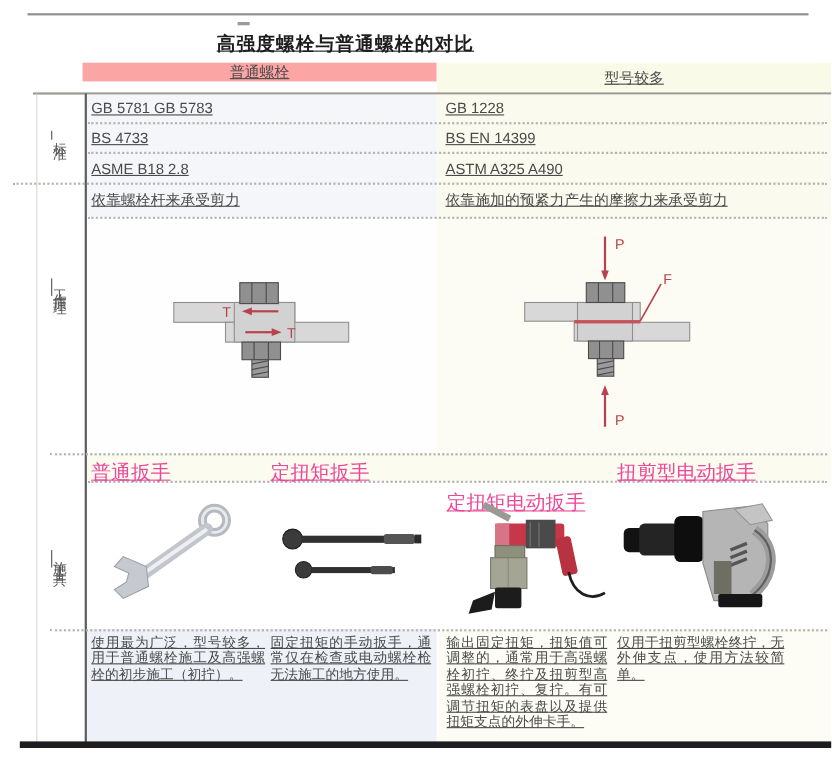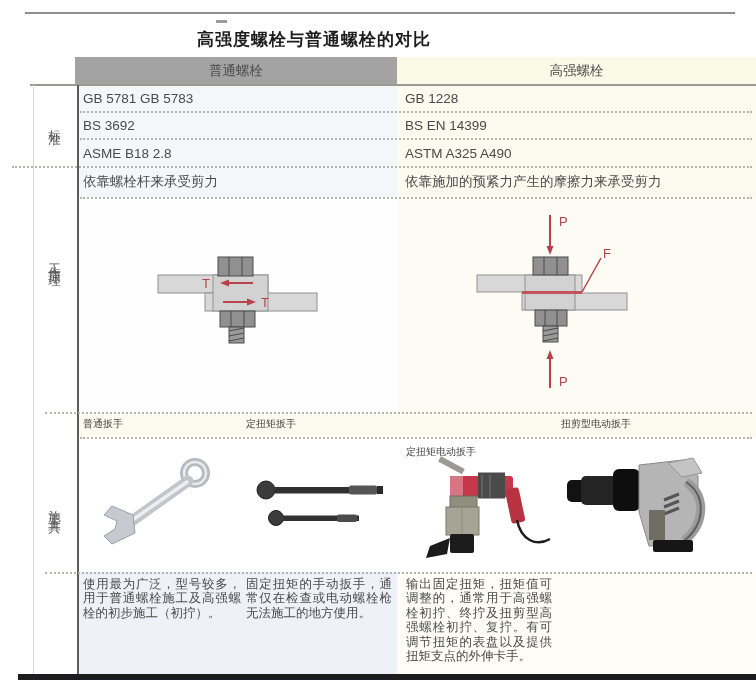--- a/index.html
+++ b/index.html
@@ -2,54 +2,54 @@
 <html><head>
 <meta charset="utf-8">
 <style>
   html,body{margin:0;padding:0;background:#fff;}
   .page{
     position:relative;width:756px;height:688px;overflow:hidden;
     background:#fff;
     font-family:"Liberation Sans","DejaVu Sans",sans-serif;
     color:#3c3c3c;
   }
-  .abs{position:absolute;}
+  .abs{position:absolute;text-decoration:underline;}
   .title{font-size:17px;font-weight:bold;color:#1d1d1d;letter-spacing:1px;white-space:nowrap;}
   .hdr{font-size:13.5px;color:#4a4a4a;display:flex;align-items:center;justify-content:center;}
   .cellTxt{font-size:13.5px;color:#4a4a4a;white-space:nowrap;}
   .vlabel{
     writing-mode:vertical-rl;text-orientation:upright;
     font-size:12.5px;color:#555;letter-spacing:4px;
     display:flex;align-items:center;justify-content:center;
   }
   .dotted{border-top:2px dotted #b5b5b0;height:0;}
-  .toolName{font-size:10px;color:#404040;white-space:nowrap;}
+  .toolName{font-size:18px;color:#ec4899;white-space:nowrap;}
   .desc{font-size:12.5px;line-height:1.15;color:#4a4a4a;text-align:justify;}
   .topline{background:#8f8f8f;height:2px;}
   .hdrline{background:#9a9a92;height:2px;}
   .vline-main{width:2px;background:#5c5c5c;}
   .vline-faint{width:1px;background:#d7d7d3;}
   .blackbar{background:#1d1d20;height:6px;}
   svg{display:block;}
 </style>
 </head>
 <body>
 
 <div class="page">
 
   <div class="abs topline" style="left:25px;top:12px;width:710px;"></div>
   <div class="abs" style="left:216px;top:20px;width:11px;height:3px;background:#9b9b9b;"></div>
 
   <div class="abs title" style="left:197px;top:28px;">高强度螺栓与普通螺栓的对比</div>
 
-  <div class="abs hdr" style="left:75px;top:57px;width:322px;height:27px;background:#a3a3a3;">
+  <div class="abs hdr" style="left:75px;top:57px;width:322px;height:17px;background:#fca5a5;">
     <span>普通螺栓</span>
   </div>
   <div class="abs hdr" style="left:397px;top:57px;width:359px;height:27px;background:#fafae8;">
-    <span>高强螺栓</span>
+    <span>型号较多</span>
   </div>
   <div class="abs hdrline" style="left:30px;top:84px;width:726px;"></div>
 
   <div class="abs" style="left:77px;top:86px;width:320px;height:111px;background:#f5f6fa;"></div>
   <div class="abs" style="left:397px;top:86px;width:359px;height:111px;background:#fbfaee;"></div>
   <div class="abs" style="left:77px;top:197px;width:320px;height:215px;background:#fefefe;"></div>
   <div class="abs" style="left:397px;top:197px;width:359px;height:215px;background:#fdfcf4;"></div>
   <div class="abs" style="left:77px;top:412px;width:679px;height:25px;background:#fbfbf0;"></div>
   <div class="abs" style="left:77px;top:572px;width:320px;height:104px;background:#eef1f8;"></div>
   <div class="abs" style="left:397px;top:572px;width:359px;height:104px;background:#fdfdf6;"></div>
@@ -63,21 +63,21 @@
   <div class="abs dotted" style="left:80px;top:197px;width:672px;"></div>
   <div class="abs dotted" style="left:45px;top:412px;width:707px;"></div>
   <div class="abs dotted" style="left:80px;top:437px;width:672px;"></div>
   <div class="abs dotted" style="left:45px;top:572px;width:707px;"></div>
 
   <div class="abs vlabel" style="left:45px;top:95px;width:18px;height:55px;">标准</div>
   <div class="abs vlabel" style="left:45px;top:218px;width:18px;height:85px;">工作原理</div>
   <div class="abs vlabel" style="left:45px;top:463px;width:18px;height:90px;">施工工具</div>
 
   <div class="abs cellTxt" style="left:83px;top:91px;">GB 5781 GB 5783</div>
-  <div class="abs cellTxt" style="left:83px;top:118px;">BS 3692</div>
+  <div class="abs cellTxt" style="left:83px;top:118px;">BS 4733</div>
   <div class="abs cellTxt" style="left:83px;top:146px;">ASME B18 2.8</div>
   <div class="abs cellTxt" style="left:405px;top:91px;text-align:center;">GB 1228</div>
   <div class="abs cellTxt" style="left:405px;top:118px;text-align:center;">BS EN 14399</div>
   <div class="abs cellTxt" style="left:405px;top:146px;">ASTM A325 A490</div>
 
   <div class="abs cellTxt" style="left:83px;top:173px;">依靠螺栓杆来承受剪力</div>
   <div class="abs cellTxt" style="left:405px;top:173px;">依靠施加的预紧力产生的摩擦力来承受剪力</div>
 
   <div class="abs" style="left:150px;top:250px;width:210px;height:100px;">
     <svg width="210" height="100" viewBox="0 0 210 100">
@@ -209,16 +209,17 @@
       <rect x="84" y="60" width="16" height="30" fill="#6e6e62"></rect>
       <path d="M 121,32 C 142,46 140,74 119,91" stroke="#9c9c9c" stroke-width="9" fill="none"></path>
       <path d="M 121,32 C 142,46 140,74 119,91" stroke="#5f5f5f" stroke-width="2" fill="none"></path>
       <rect x="88" y="90" width="40" height="12" rx="2" fill="#161616"></rect>
     </svg>
   </div>
 
   <div class="abs desc" style="left:83px;top:577px;width:158px;">使用最为广泛，型号较多，用于普通螺栓施工及高强螺栓的初步施工（初拧）。</div>
   <div class="abs desc" style="left:246px;top:577px;width:146px;">固定扭矩的手动扳手，通常仅在检查或电动螺栓枪无法施工的地方使用。</div>
   <div class="abs desc" style="left:406px;top:577px;width:146px;">输出固定扭矩，扭矩值可调整的，通常用于高强螺栓初拧、终拧及扭剪型高强螺栓初拧、复拧。有可调节扭矩的表盘以及提供扭矩支点的外伸卡手。</div>
+  <div class="abs desc" style="left:561px;top:577px;width:152px;">仅用于扭剪型螺栓终拧，无外伸支点，使用方法较简单。</div>
 
   <div class="abs blackbar" style="left:18px;top:674px;width:738px;"></div>
 
 </div>
 
 </body></html>

